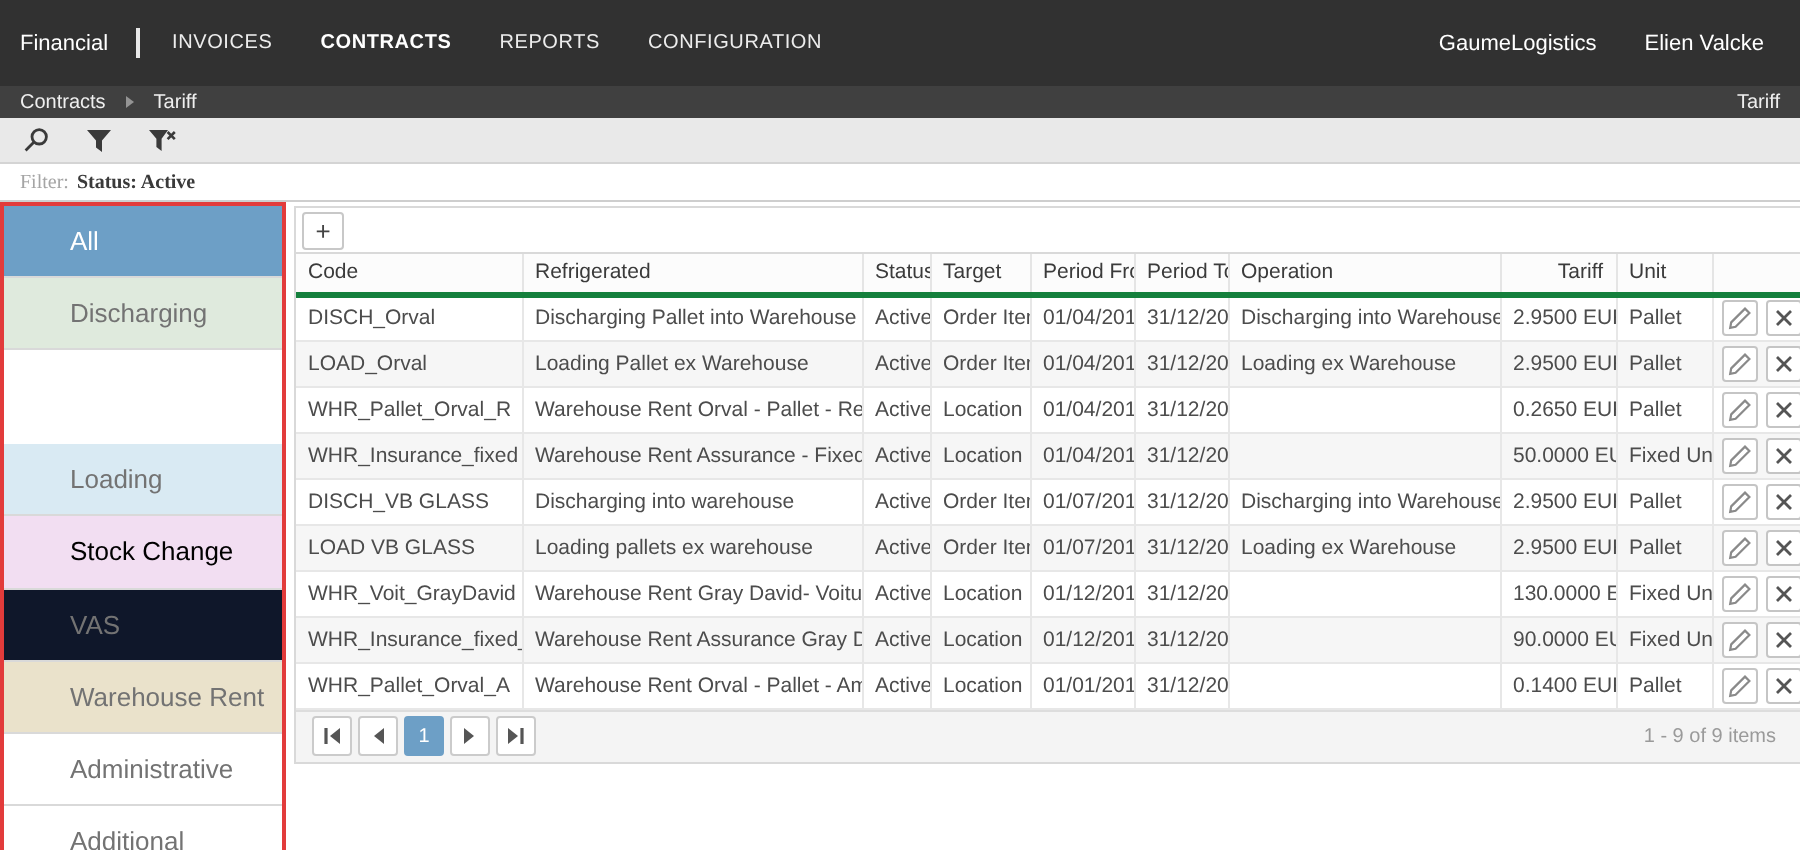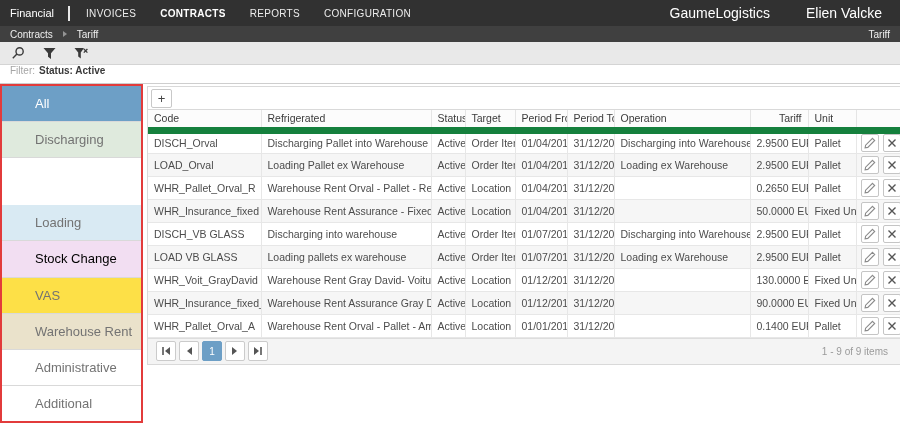--- a/index.html
+++ b/index.html
@@ -3,52 +3,52 @@
 <meta charset="utf-8">
 <style>
   * { box-sizing: border-box; }
   html,body { margin:0; padding:0; }
   body {
     width:900px; height:425px; overflow:hidden;
     font-family:"Liberation Sans", sans-serif;
     background:#fff; color:#444;
   }
   
-  .topnav { height:26px; background:#313131; display:flex; align-items:center; color:#fff; }
+  .topnav { height:43px; background:#313131; display:flex; align-items:center; color:#fff; }
   .brand { font-size:11px; padding:0 14px 0 10px; cursor:pointer; }
   .nav-divider { width:2px; height:15px; background:#e8e8e8; margin-right:16px; }
   .menu { display:flex; align-items:center; gap:24px; }
   .nav-item { font-size:10px; color:#ededed; cursor:pointer; letter-spacing:.3px; }
   .nav-item.active { font-weight:bold; color:#fff; }
-  .topnav-right { margin-left:auto; display:flex; gap:36px; padding-right:18px; font-size:14px; }
+  .topnav-right { margin-left:auto; display:flex; gap:24px; padding-right:18px; font-size:11px; }
   .topnav-right span { cursor:pointer; }
   
   .breadcrumb-bar { height:16px; background:#404040; display:flex; align-items:center; padding:0 10px; font-size:10px; color:#efefef; }
   .crumb { cursor:pointer; }
   .crumb-sep { width:0; height:0; border-left:4px solid #949494; border-top:3.5px solid transparent; border-bottom:3.5px solid transparent; margin:0 10px; }
   .breadcrumb-right { margin-left:auto; }
   
   .toolbar { height:23px; background:#e9e9e9; border-bottom:1px solid #d4d4d4; display:flex; align-items:center; padding:0 9px; gap:15px; }
   .tool-btn { width:17px; height:17px; display:flex; align-items:center; justify-content:center; cursor:pointer; background:transparent; border:none; padding:0; }
   
-  .filter-bar { height:19px; background:#fff; border-bottom:1px solid #cecece; display:flex; align-items:flex-start; padding:0 10px; font-size:10px; gap:4px; }
+  .filter-bar { height:19px; background:#fff; border-bottom:1px solid #cecece; display:flex; align-items:center; padding:0 10px; font-size:10px; gap:4px;font-family:Liberation Serif, serif; }
   .flabel { color:#a5a5a5; }
   .fvalue { color:#3a3a3a; font-weight:bold; }
   
   .content { display:flex; height:339px; align-items:stretch; }
   .sidebar { width:143px; border:2px solid #e23b3b; display:flex; flex-direction:column; background:#fff; flex:none; }
   .side-item { flex:1; display:flex; align-items:center; padding-left:33px; font-size:13px; color:#737373; border-bottom:1px solid #d9d9d9; cursor:pointer; overflow:hidden; white-space:nowrap;text-align:center; }
   .side-item:last-child { border-bottom:none; }
   .main { flex:1; padding:2px 0 0 4px; min-width:0; }
   .grid { border:1px solid #d9d9d9; border-right:none; background:#fff; }
   .grid-toolbar { height:23px; border-bottom:1px solid #d9d9d9; display:flex; align-items:center; padding-left:3px; background:#fff; }
   .add-btn { width:21px; height:19px; border:1px solid #c8c8c8; border-radius:2px; background:#fff; color:#444; font-size:13px; line-height:15px; padding:0; cursor:pointer; }
   table { border-collapse:collapse; table-layout:fixed; width:100%; font-size:10.5px; }
   thead th { height:20px; font-weight:normal; color:#3b3b3b; text-align:left; padding:0 6px; background:#fcfcfc;
-             border-bottom:7px solid #15803d; border-right:1px solid #e5e5e5; white-space:nowrap; overflow:hidden; cursor:pointer; }
+             border-bottom:3px solid #15803d; border-right:1px solid #e5e5e5; white-space:nowrap; overflow:hidden; cursor:pointer; }
   thead th:last-child { border-right:none; }
   tbody td { height:23px; padding:0 6px; color:#4c4c4c; border-bottom:1px solid #e7e7e7; border-right:1px solid #e7e7e7;
              white-space:nowrap; overflow:hidden; }
   tbody td:last-child { border-right:none; }
   tbody tr.even { background:#f6f6f6;margin-left:48px; }
   .al-right { text-align:right; }
   .actions-cell { text-align:center; padding:0 2px; }
   .row-btn { width:18px; height:18px; border:1px solid #c5c5c5; border-radius:2px; background:#fff; display:inline-flex;
              align-items:center; justify-content:center; margin:0 2px; padding:0; cursor:pointer; vertical-align:middle; }
   .pager { height:26px; background:#f4f4f4; border-top:1px solid #ddd; display:flex; align-items:center; padding:0 8px; gap:3px; font-size:10px; color:#9a9a9a; }
@@ -109,21 +109,21 @@
     <span class="fvalue">Status: Active</span>
   </div>
 
   <div class="content">
 
     <aside class="sidebar" id="sidebar">
         <div class="side-item" style="background: rgb(109, 159, 198); color: rgb(255, 255, 255);">All</div>
         <div class="side-item" style="background: rgb(223, 234, 221); color: rgb(115, 115, 115);">Discharging</div>
         <div class="side-item" style="background: rgb(217, 234, 243); color: rgb(115, 115, 115); margin-top: 47px;">Loading</div>
         <div class="side-item" style="background: rgb(242, 222, 242); color: #000000;">Stock Change</div>
-        <div class="side-item" style="background: #fde047; color: rgb(115, 115, 115);">VAS</div>
+        <div class="side-item" style="background: #0f172a; color: rgb(115, 115, 115);">VAS</div>
         <div class="side-item" style="background: rgb(234, 226, 203); color: rgb(115, 115, 115);">Warehouse Rent</div>
         <div class="side-item" style="background: rgb(255, 255, 255); color: rgb(115, 115, 115);">Administrative</div>
         <div class="side-item" style="background: rgb(255, 255, 255); color: rgb(115, 115, 115);">Additional</div>
       </aside>
 
     <main class="main">
       <div class="grid">
         <div class="grid-toolbar">
           <button class="add-btn">+</button>
         </div>

